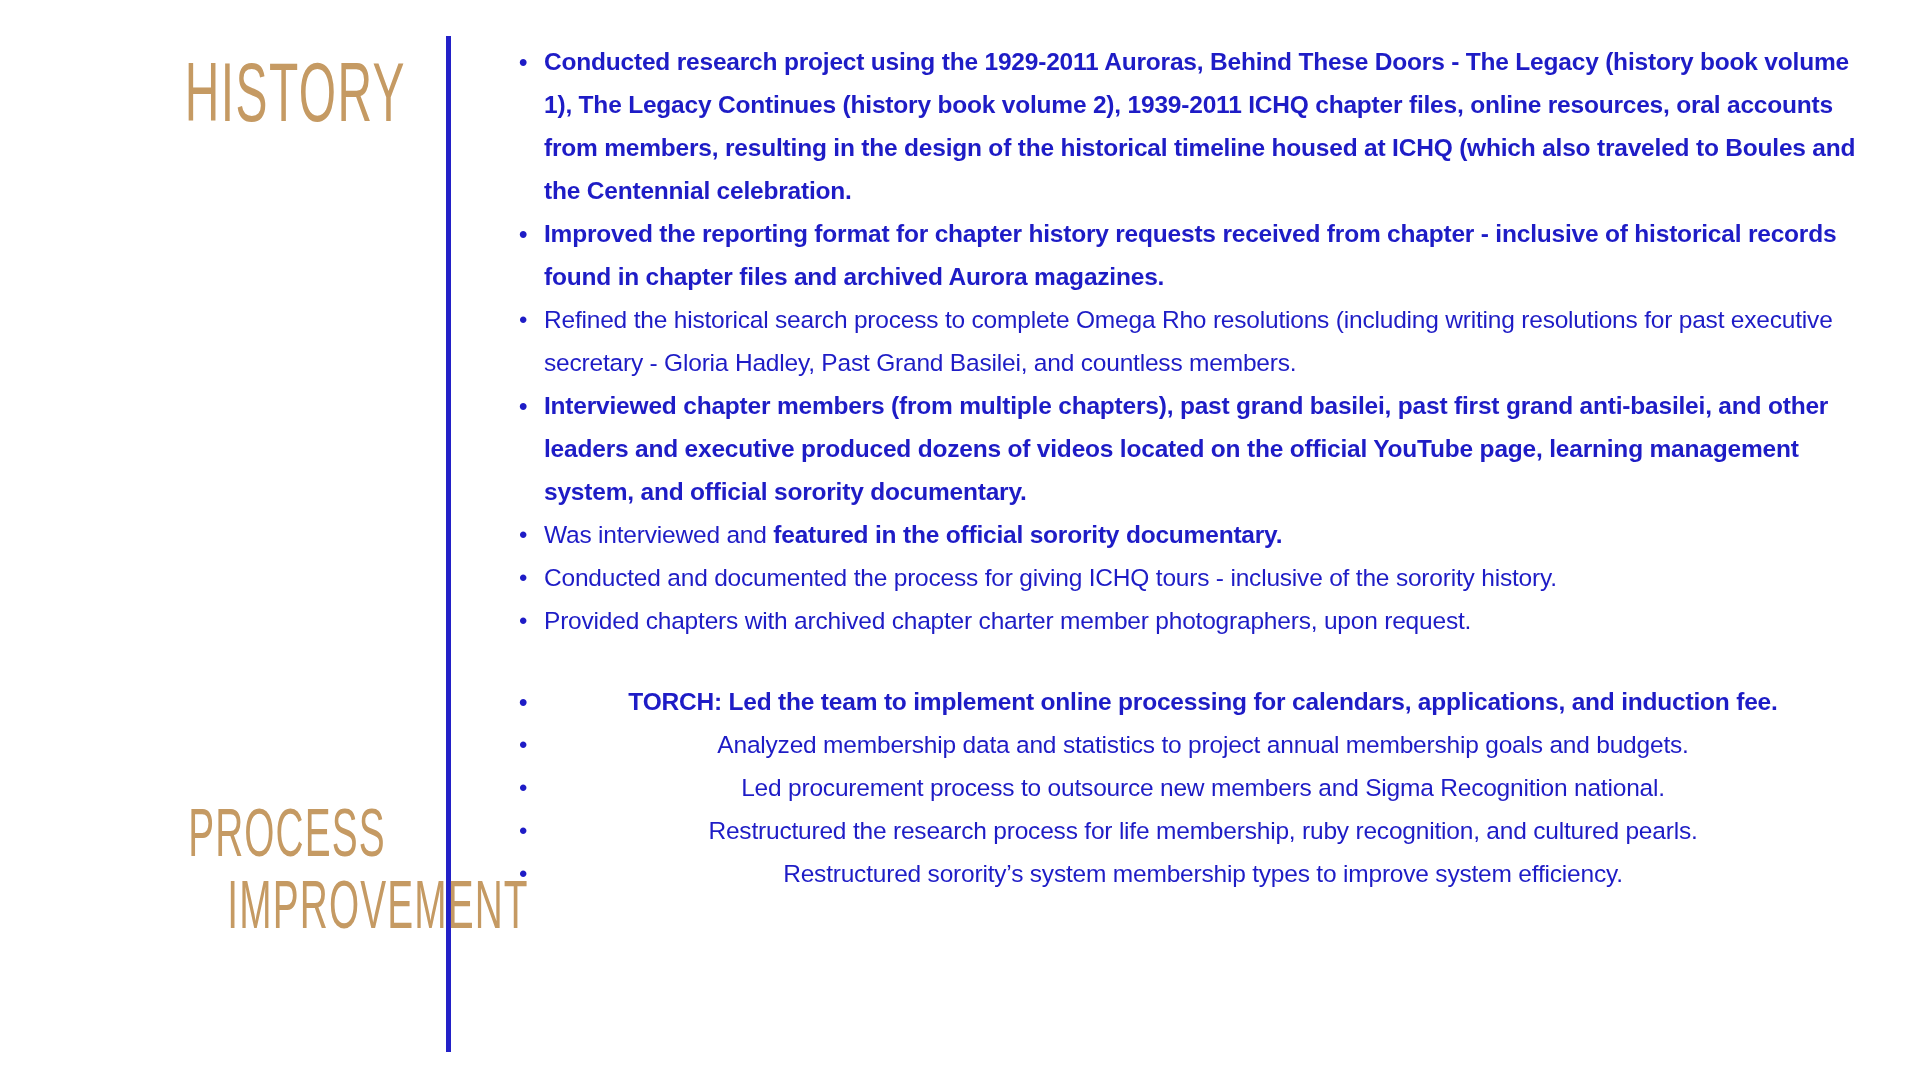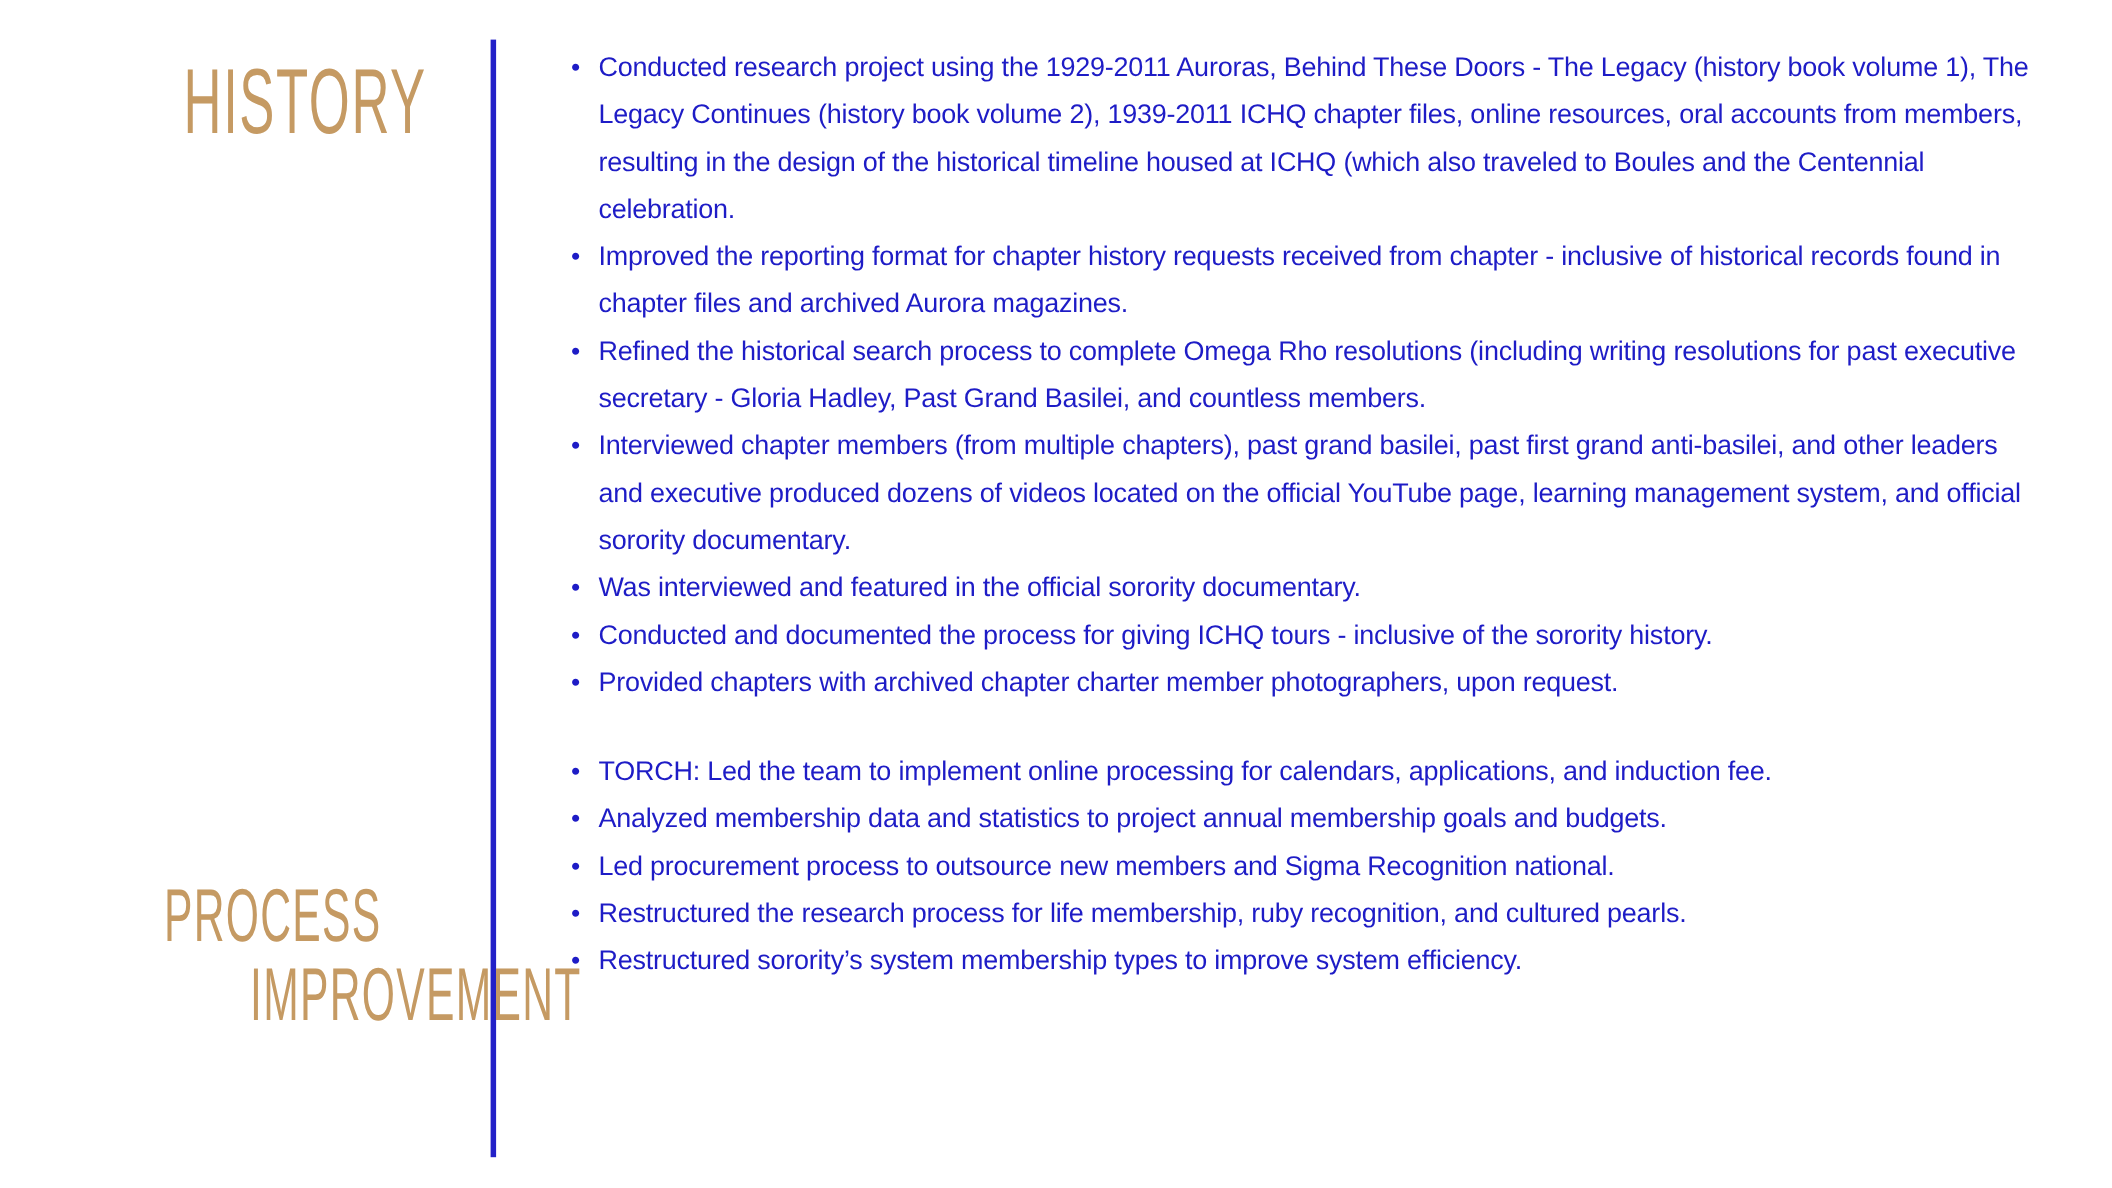--- a/index.html
+++ b/index.html
@@ -27,21 +27,21 @@
     position: absolute;
     left: 0;
     top: 0;
     width: 424px;
     height: 100%;
   }
   .heading {
     position: absolute;
     right: 0;
     width: 424px;
-    text-align: left;
+    text-align: center;
     color: #c59a63;
     font-weight: normal;
     white-space: nowrap;
   }
   .heading .hline {
     display: block;
     line-height: 1.06;
   }
   .heading .hline > span {
     display: inline-block;
@@ -61,34 +61,34 @@
     color: #1e1cc6;
     font-size: 24.5px;
     line-height: 43px;
     letter-spacing: -0.2px;
   }
   ul.bullets {
     list-style: none;
     margin: 0;
     padding: 0;
   }
-  ul.bullets.second { margin-top: 38px; }
+  ul.bullets.second { margin-top: 38px; text-align: center; }
   ul.bullets li {
     position: relative;
     padding-left: 27px;
   }
   ul.bullets li::before {
     content: "\2022";
     position: absolute;
     left: 2px;
     top: 0;
     font-size: 24px;
     color: #1e1cc6;
   }
-  ul.bullets li.b, .b { font-weight: 400; }
+  ul.bullets li.b, .b { font-weight: 700; }
 </style>
 </head>
 <body>
 
 <div class="canvas">
 
   <div class="divider"></div>
 
   <div class="left-col">
     <div class="heading heading-history">

